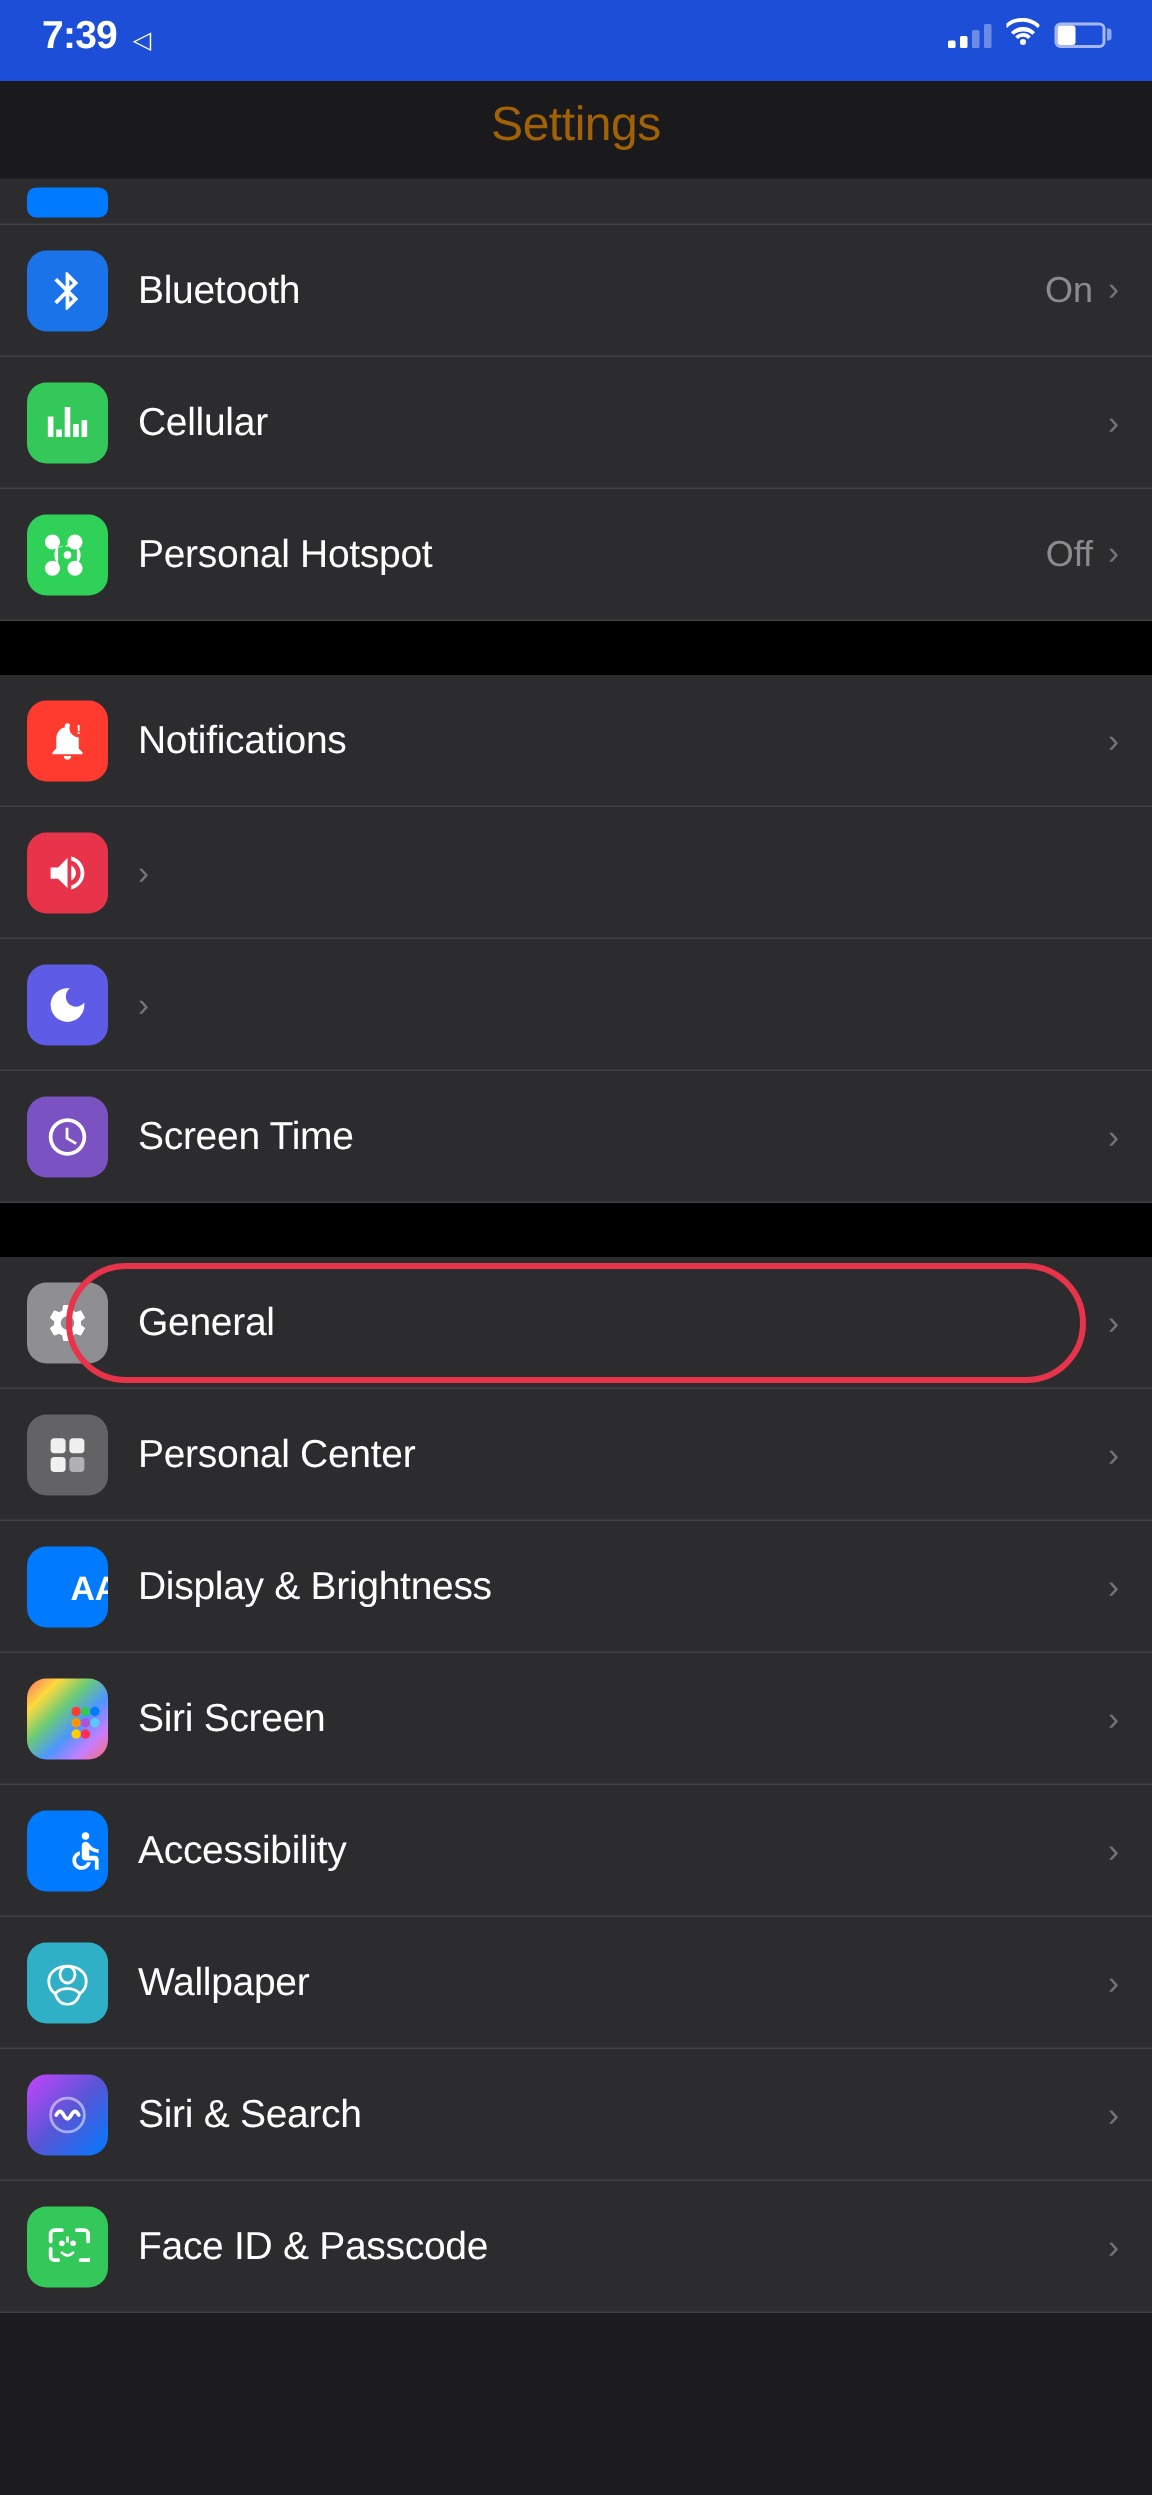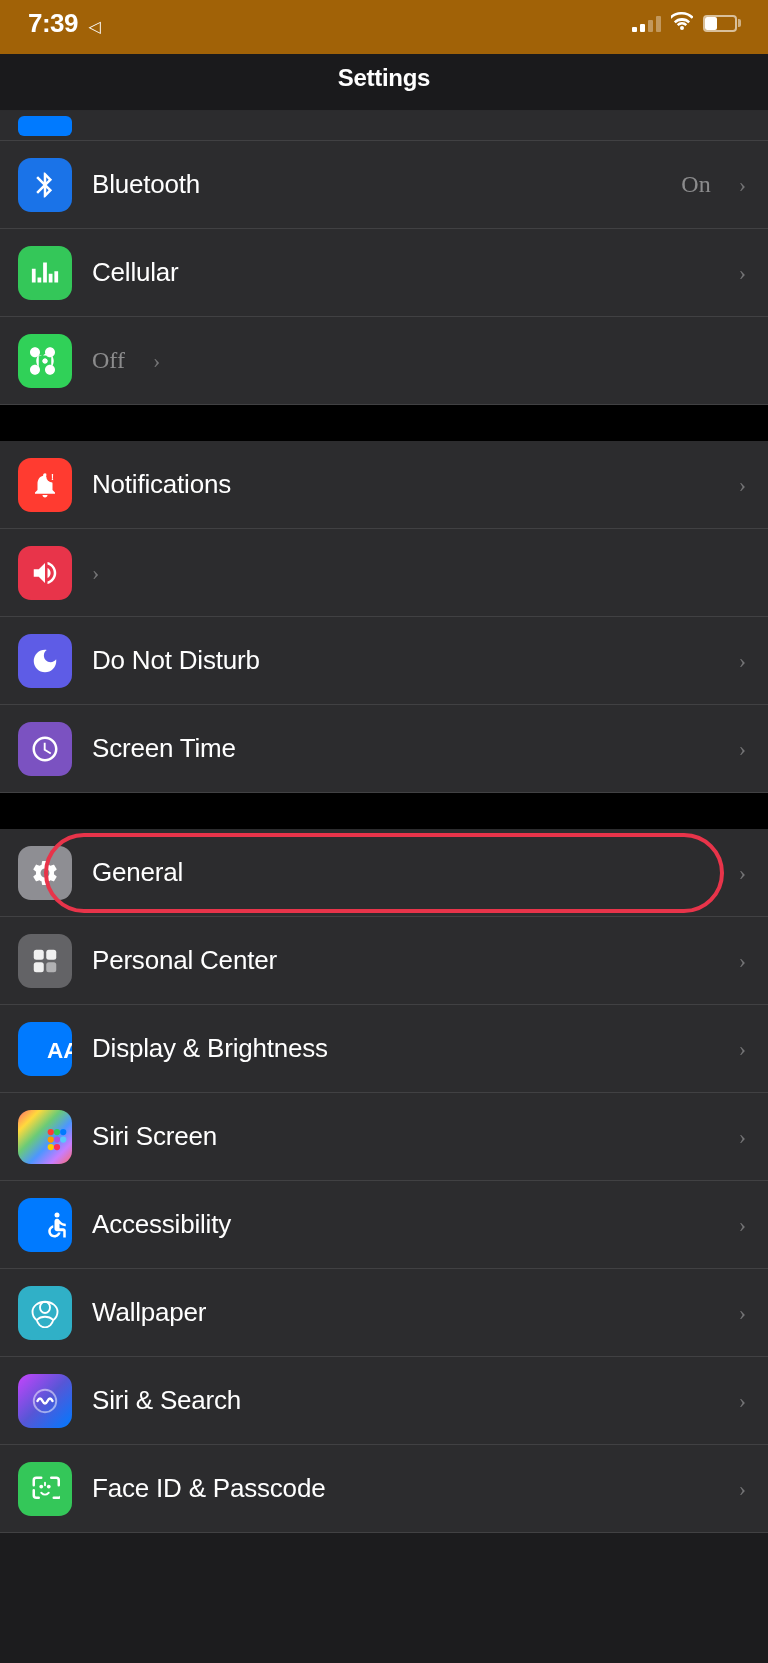--- a/index.html
+++ b/index.html
@@ -13,21 +13,21 @@
       color: #ffffff;
       overflow-x: hidden;
     }
 
     
     .status-bar {
       display: flex;
       justify-content: space-between;
       align-items: center;
       padding: 2px 28px 10px 28px;
-      background: #a16207;
+      background: #1d4ed8;
       height: 54px;
     }
     .status-time {
       font-size: 26px;
       font-weight: 600;
       color: #fff;
       letter-spacing: -0.5px;
     }
     .status-icons {
       display: flex;
@@ -86,23 +86,23 @@
     }
 
     
     .nav-header {
       background: #1a1a1c;
       text-align: center;
       padding: 10px 0 18px 0;
       border-bottom: 1px solid rgba(255,255,255,0.08);
     }
     .nav-title {
-      font-size: 24px;
-      font-weight: 700;
-      color: #ffffff;
+      font-size: 32px;
+      font-weight: 400;
+      color: #a16207;
       letter-spacing: -0.3px;
     }
 
     
     .section-sep {
       height: 36px;
       background: #000000;
     }
 
     
@@ -140,23 +140,22 @@
       justify-content: space-between;
     }
     .item-label {
       font-size: 26px;
       font-weight: 400;
       color: #fff;
       letter-spacing: -0.2px;
     }
     .item-right {
       display: flex;
-      align-items: flex-end;
-      gap: 28px;
-      font-family: Liberation Serif, serif;
+      align-items: flex-start;
+      gap: 10px;
     }
     .item-value {
       font-size: 24px;
       color: rgba(255,255,255,0.45);
     }
     .chevron {
       font-size: 22px;
       color: rgba(255,255,255,0.35);
       font-weight: 300;
     }
@@ -279,20 +278,21 @@
 
   <div class="settings-item">
     <div class="item-icon bg-green2">
       <svg class="icon-svg" viewBox="0 0 24 24">
         <path d="M8 5c0 2.2-1.8 4-4 4S0 7.2 0 5s1.8-4 4-4 4 1.8 4 4zm12 0c0 2.2-1.8 4-4 4s-4-1.8-4-4 1.8-4 4-4 4 1.8 4 4zM8 19c0 2.2-1.8 4-4 4S0 21.2 0 19s1.8-4 4-4 4 1.8 4 4zm12 0c0 2.2-1.8 4-4 4s-4-1.8-4-4 1.8-4 4-4 4 1.8 4 4zm-6-7c0 1.1-.9 2-2 2s-2-.9-2-2 .9-2 2-2 2 .9 2 2zm-3.5-4.5c.9-.9 2.1-1.5 3.5-1.5s2.6.6 3.5 1.5M6.5 8.5C7.4 7.6 8.6 7 10 7"></path>
         <circle cx="12" cy="12" r="2"></circle>
         <path d="M7 7 C7 7 5 9 5 12 C5 15 7 17 7 17 M17 7 C17 7 19 9 19 12 C19 15 17 17 17 17"></path>
       </svg>
     </div>
     <div class="item-content">
+      <span class="item-label">Personal Hotspot</span>
       <div class="item-right">
         <span class="item-value">Off</span>
         <span class="chevron">›</span>
       </div>
     </div>
   </div>
 
 </div>
 
 <div class="section-sep"></div>
@@ -329,21 +329,20 @@
     </div>
   </div>
 
   <div class="settings-item">
     <div class="item-icon" style="background:#5e5ce6;">
       <svg class="icon-svg" viewBox="0 0 24 24">
         <path d="M12 3a9 9 0 1 0 9 9c0-.46-.04-.92-.1-1.36-.98 1.37-2.58 2.26-4.4 2.26-2.98 0-5.4-2.42-5.4-5.4 0-1.81.89-3.42 2.26-4.4-.44-.06-.9-.1-1.36-.1z"></path>
       </svg>
     </div>
     <div class="item-content">
-      <span class="item-label">Do Not Disturb</span>
       <div class="item-right">
         <span class="chevron">›</span>
       </div>
     </div>
   </div>
 
   <div class="settings-item">
     <div class="item-icon" style="background:#7b52c1;">
       <svg class="icon-svg" viewBox="0 0 24 24">
         <path d="M11.99 2C6.47 2 2 6.48 2 12s4.47 10 9.99 10C17.52 22 22 17.52 22 12S17.52 2 11.99 2zM12 20c-4.42 0-8-3.58-8-8s3.58-8 8-8 8 3.58 8 8-3.58 8-8 8z"></path>

